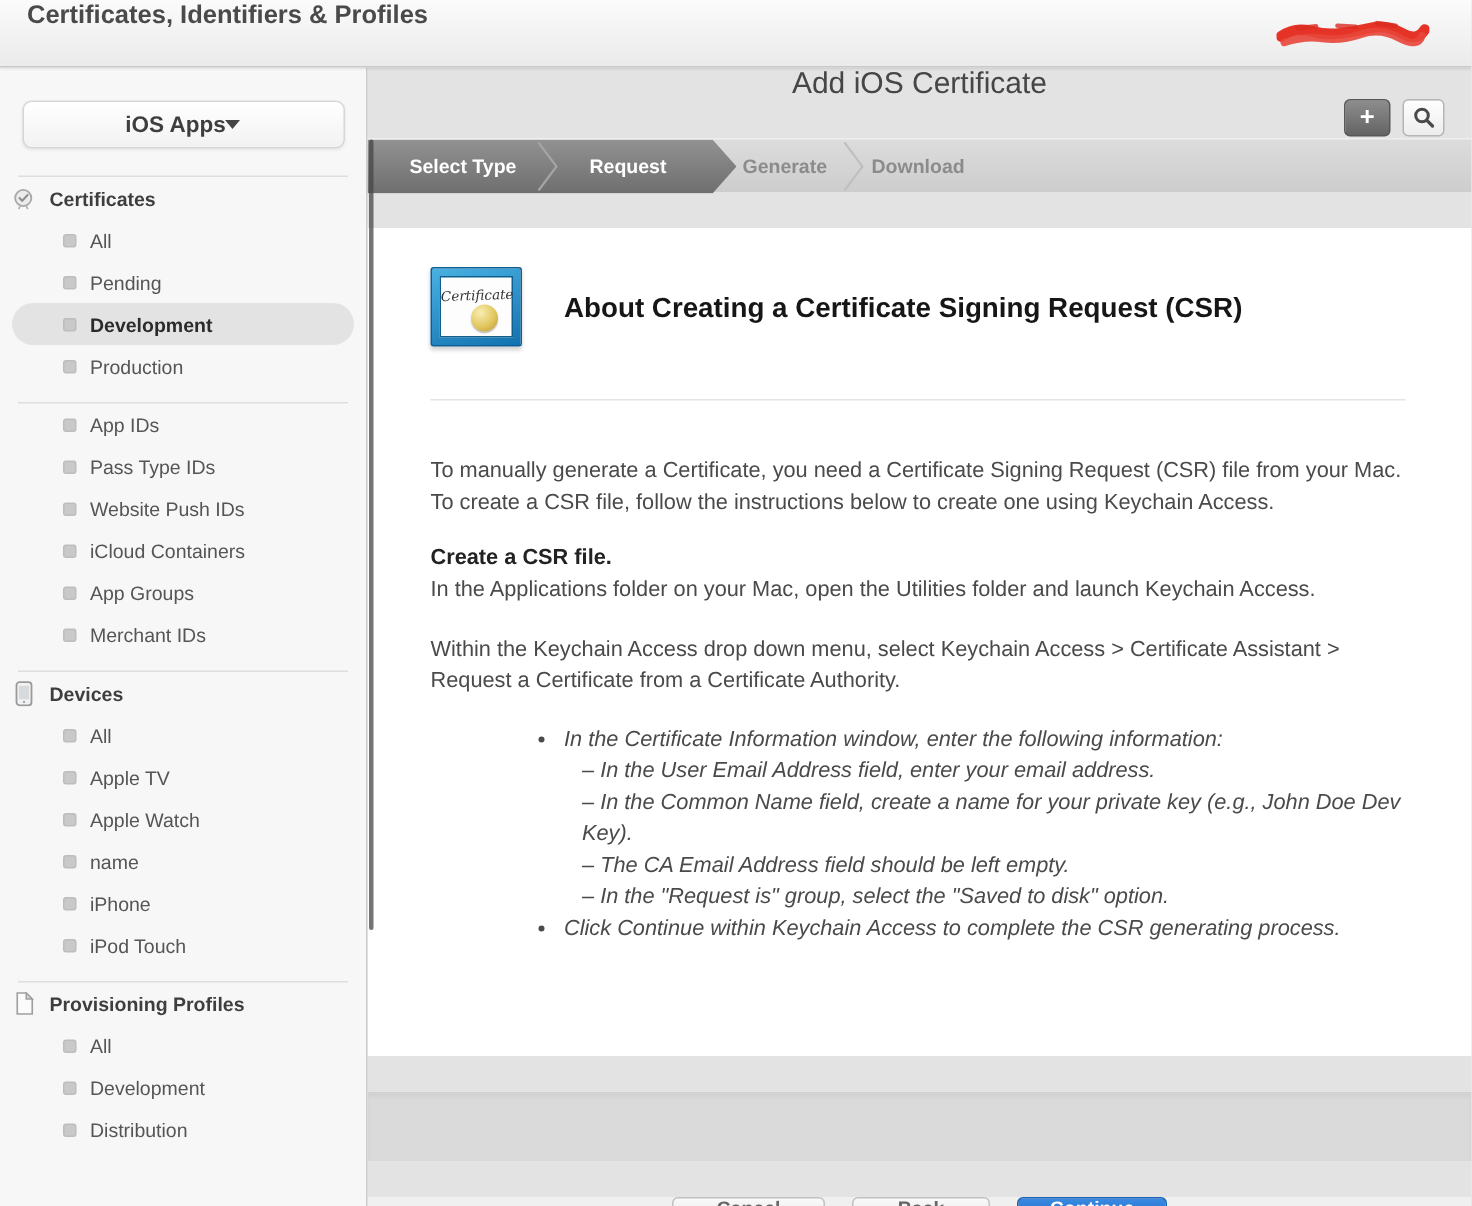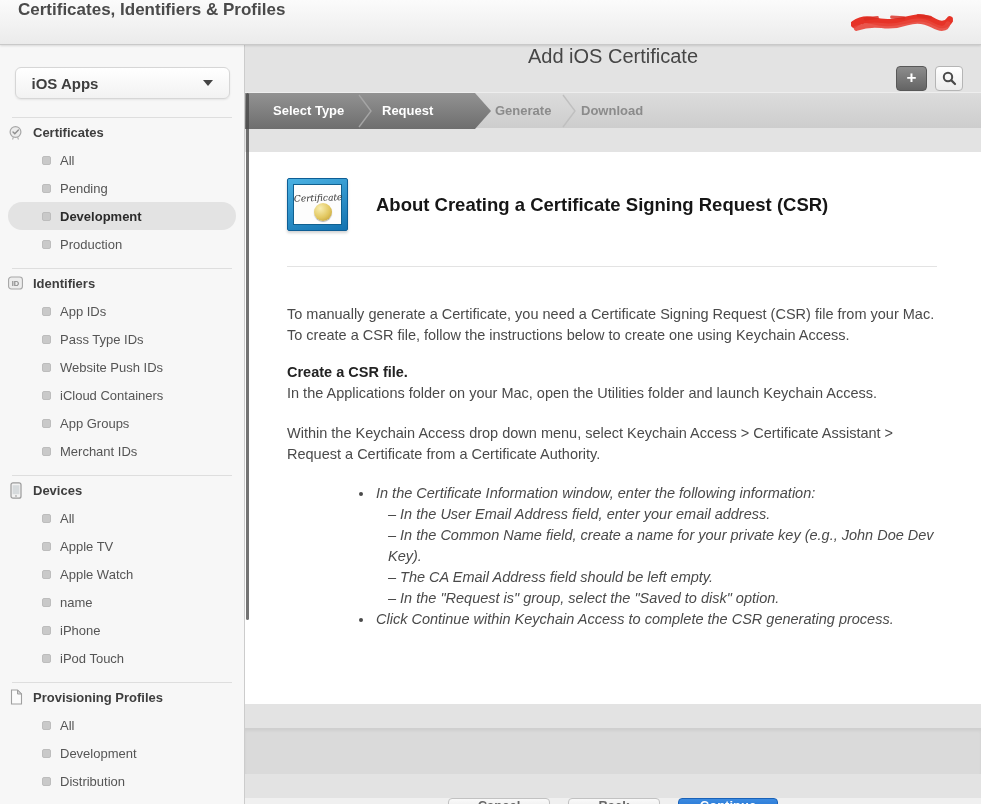--- a/index.html
+++ b/index.html
@@ -18,21 +18,21 @@
 
   
   .layout { position:relative; display:flex; height:759px; }
 
   
   .sidebar { width:245px; background:#f7f7f7; border-right:1px solid #cccccc;
     position:relative; flex:none; }
   .dropdown { margin:22px auto 0 auto; width:215px; height:32px;
     background:linear-gradient(#ffffff,#f2f2f2); border:1px solid #d6d6d6;
     border-radius:6px; box-shadow:0 1px 2px rgba(0,0,0,.08);
-    display:flex; align-items:center; justify-content:space-between;
+    display:flex; align-items:center; justify-content:center;
     padding:0 16px 0 16px; cursor:pointer; }
   .dropdown-label { font-size:15px; font-weight:bold; color:#3e3e3e; }
   .chevron-down { width:0; height:0; border-left:5px solid transparent;
     border-right:5px solid transparent; border-top:6px solid #444; }
   .side-sep { height:1px; background:#dedede; margin:10px 12px 0 12px; }
   .side-sep.first { margin-top:18px; }
   .section-header { display:flex; align-items:center; height:28px;
     padding-left:8px; gap:10px; font-size:13px; font-weight:bold; color:#3e3e3e; }
   .section-header .sicon { width:15px; display:flex; justify-content:center; }
   .side-item { display:flex; align-items:center; height:28px; padding-left:42px;
@@ -155,29 +155,20 @@
       <span class="bullet"></span>
       <span>Development</span>
     </div>
     <div class="side-item">
       <span class="bullet"></span>
       <span>Production</span>
     </div>
 
     <div class="side-sep"></div>
 
-    <div class="section-header">
-      <span class="sicon">
-        <svg width="16" height="14" viewBox="0 0 16 14">
-            <rect x="0.6" y="0.6" width="14.8" height="12.8" rx="3" fill="#ededed" stroke="#a8a8a8" stroke-width="1.2"></rect>
-            <text x="8" y="10" font-size="8" font-weight="bold" fill="#8a8a8a" text-anchor="middle" font-family="Liberation Sans, sans-serif">ID</text>
-          </svg>
-      </span>
-      <span>Identifiers</span>
-    </div>
     <div class="side-item">
       <span class="bullet"></span>
       <span>App IDs</span>
     </div>
     <div class="side-item">
       <span class="bullet"></span>
       <span>Pass Type IDs</span>
     </div>
     <div class="side-item">
       <span class="bullet"></span>
@@ -275,21 +266,21 @@
         </div>
       </div>
     </div>
 
     <div class="steps">
       <div class="steps-dark"></div>
       <span class="step dark" style="left:28px">Select Type</span>
       <svg class="step-chev" style="left:112px" width="16" height="36" viewBox="0 0 16 36">
           <path d="M2 2 L14 18 L2 34" stroke="#a5a5a5" stroke-width="1.4" fill="none"></path>
         </svg>
-      <span class="step dark" style="left:137px">Request</span>
+      <span class="step dark" style="left:148px">Request</span>
       <span class="step light" style="left:250px">Generate</span>
       <svg class="step-chev" style="left:316px" width="16" height="36" viewBox="0 0 16 36">
           <path d="M2 2 L14 18 L2 34" stroke="#bfbfbf" stroke-width="1.4" fill="none"></path>
         </svg>
       <span class="step light" style="left:336px">Download</span>
     </div>
 
     <div class="content">
       <div class="article-head">
         <div class="cert-icon">

